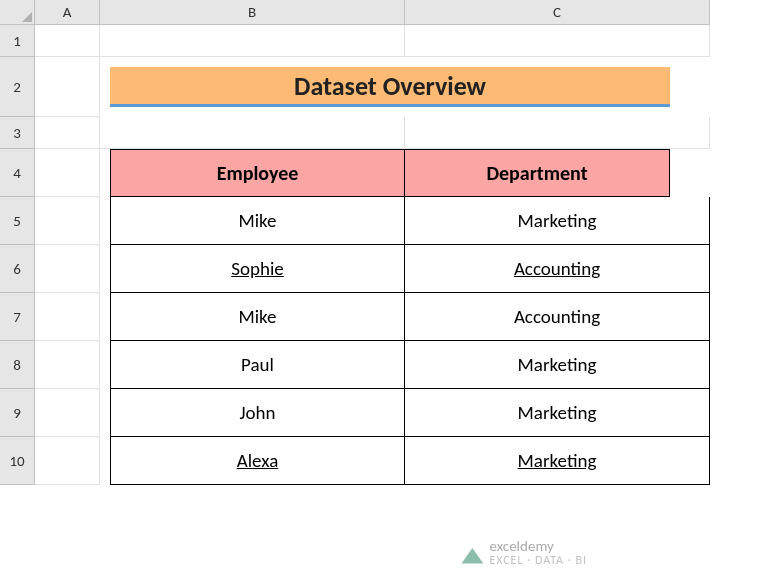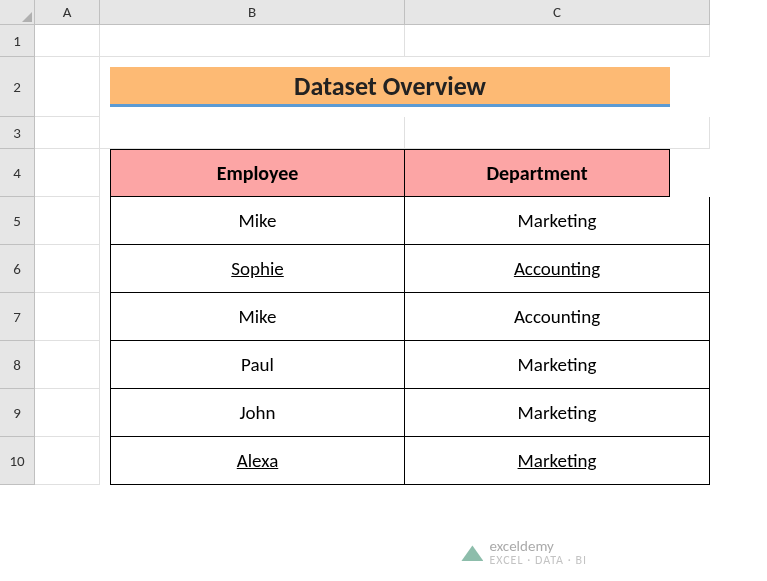--- a/index.html
+++ b/index.html
@@ -118,20 +118,21 @@
     .r7 { grid-row: 7; text-decoration: underline; }
     .r8 { grid-row: 8; }
     .r9 { grid-row: 9; }
     .r10 { grid-row: 10; }
     .r11 { grid-row: 11; text-decoration: underline; }
     .watermark {
       position: absolute;
       bottom: 15px;
       right: 180px;
       display: flex;
+      align-items: center;
       gap: 6px;
       opacity: 0.5;
     }
     .watermark-icon {
       width: 22px;
       height: 22px;
       background: #1e7e5a;
       position: relative;
       clip-path: polygon(0 100%, 50% 30%, 100% 100%);
     }

